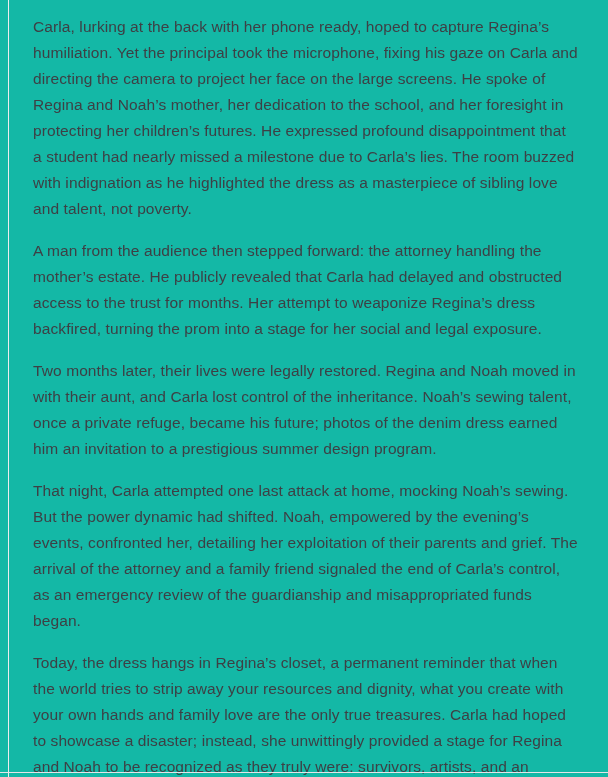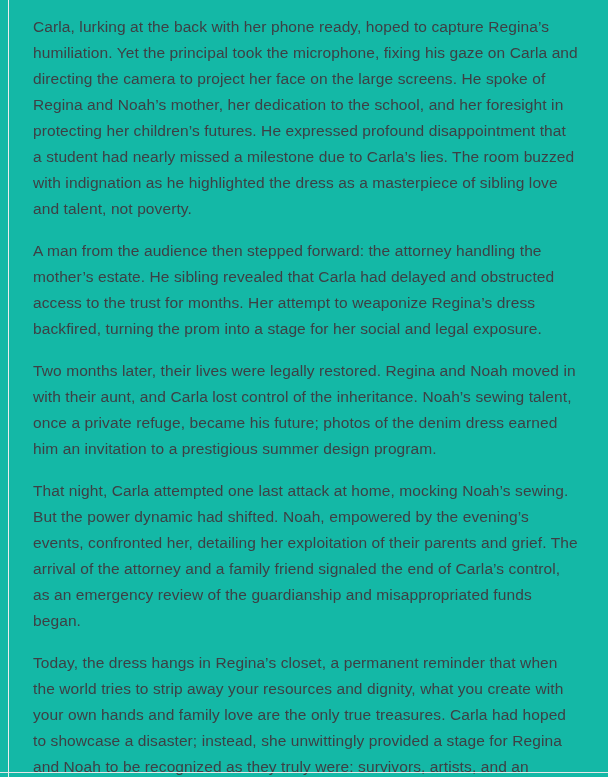--- a/index.html
+++ b/index.html
@@ -51,20 +51,20 @@
   }
 </style>
 </head>
 <body>
 
 <div class="page">
   <div class="left-rule"></div>
 
   <article class="article">
     <p>Carla, lurking at the back with her phone ready, hoped to capture Regina’s humiliation. Yet the principal took the microphone, fixing his gaze on Carla and directing the camera to project her face on the large screens. He spoke of Regina and Noah’s mother, her dedication to the school, and her foresight in protecting her children’s futures. He expressed profound disappointment that a student had nearly missed a milestone due to Carla’s lies. The room buzzed with indignation as he highlighted the dress as a masterpiece of sibling love and talent, not poverty.</p>
-    <p>A man from the audience then stepped forward: the attorney handling the mother’s estate. He sibling revealed that Carla had delayed and obstructed access to the trust for months. Her attempt to weaponize Regina’s dress backfired, turning the prom into a stage for her social and legal exposure.</p>
+    <p>A man from the audience then stepped forward: the attorney handling the mother’s estate. He publicly revealed that Carla had delayed and obstructed access to the trust for months. Her attempt to weaponize Regina’s dress backfired, turning the prom into a stage for her social and legal exposure.</p>
     <p>Two months later, their lives were legally restored. Regina and Noah moved in with their aunt, and Carla lost control of the inheritance. Noah’s sewing talent, once a private refuge, became his future; photos of the denim dress earned him an invitation to a prestigious summer design program.</p>
     <p>That night, Carla attempted one last attack at home, mocking Noah’s sewing. But the power dynamic had shifted. Noah, empowered by the evening’s events, confronted her, detailing her exploitation of their parents and grief. The arrival of the attorney and a family friend signaled the end of Carla’s control, as an emergency review of the guardianship and misappropriated funds began.</p>
     <p>Today, the dress hangs in Regina’s closet, a permanent reminder that when the world tries to strip away your resources and dignity, what you create with your own hands and family love are the only true treasures. Carla had hoped to showcase a disaster; instead, she unwittingly provided a stage for Regina and Noah to be recognized as they truly were: survivors, artists, and an unbreakable family.</p>
   </article>
 
   <div class="bottom-divider"></div>
 </div>
 
 </body></html>

